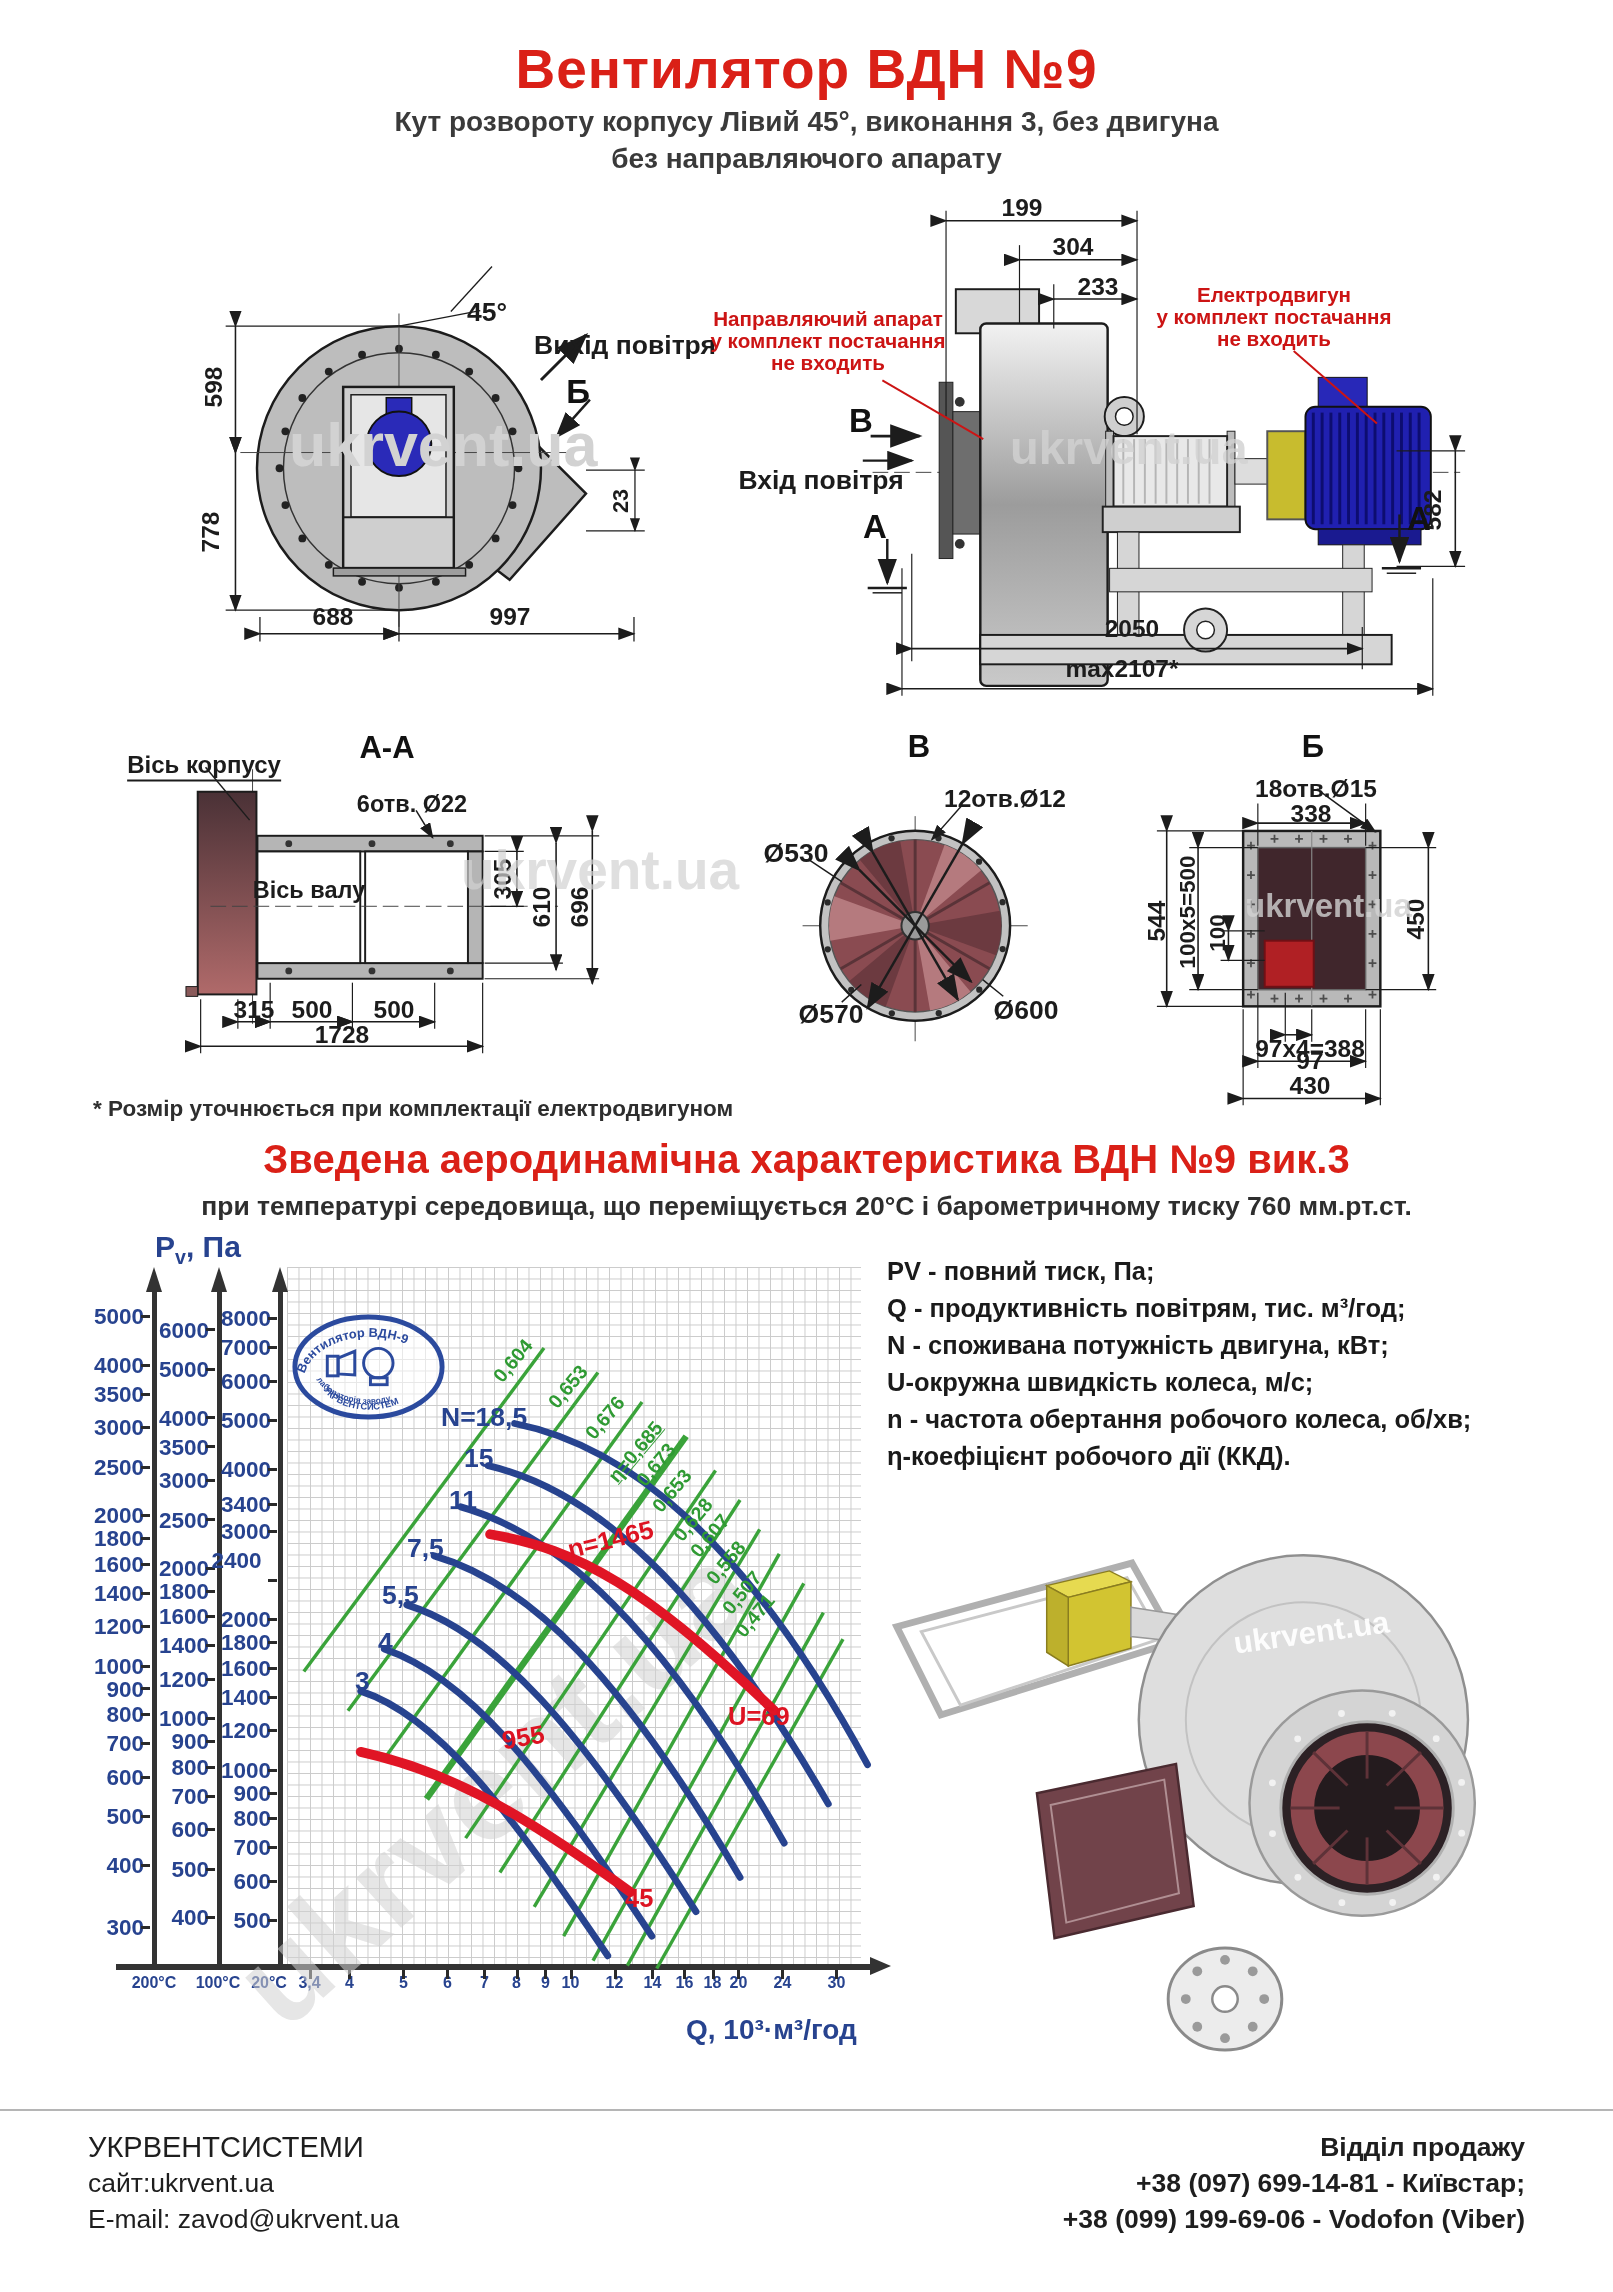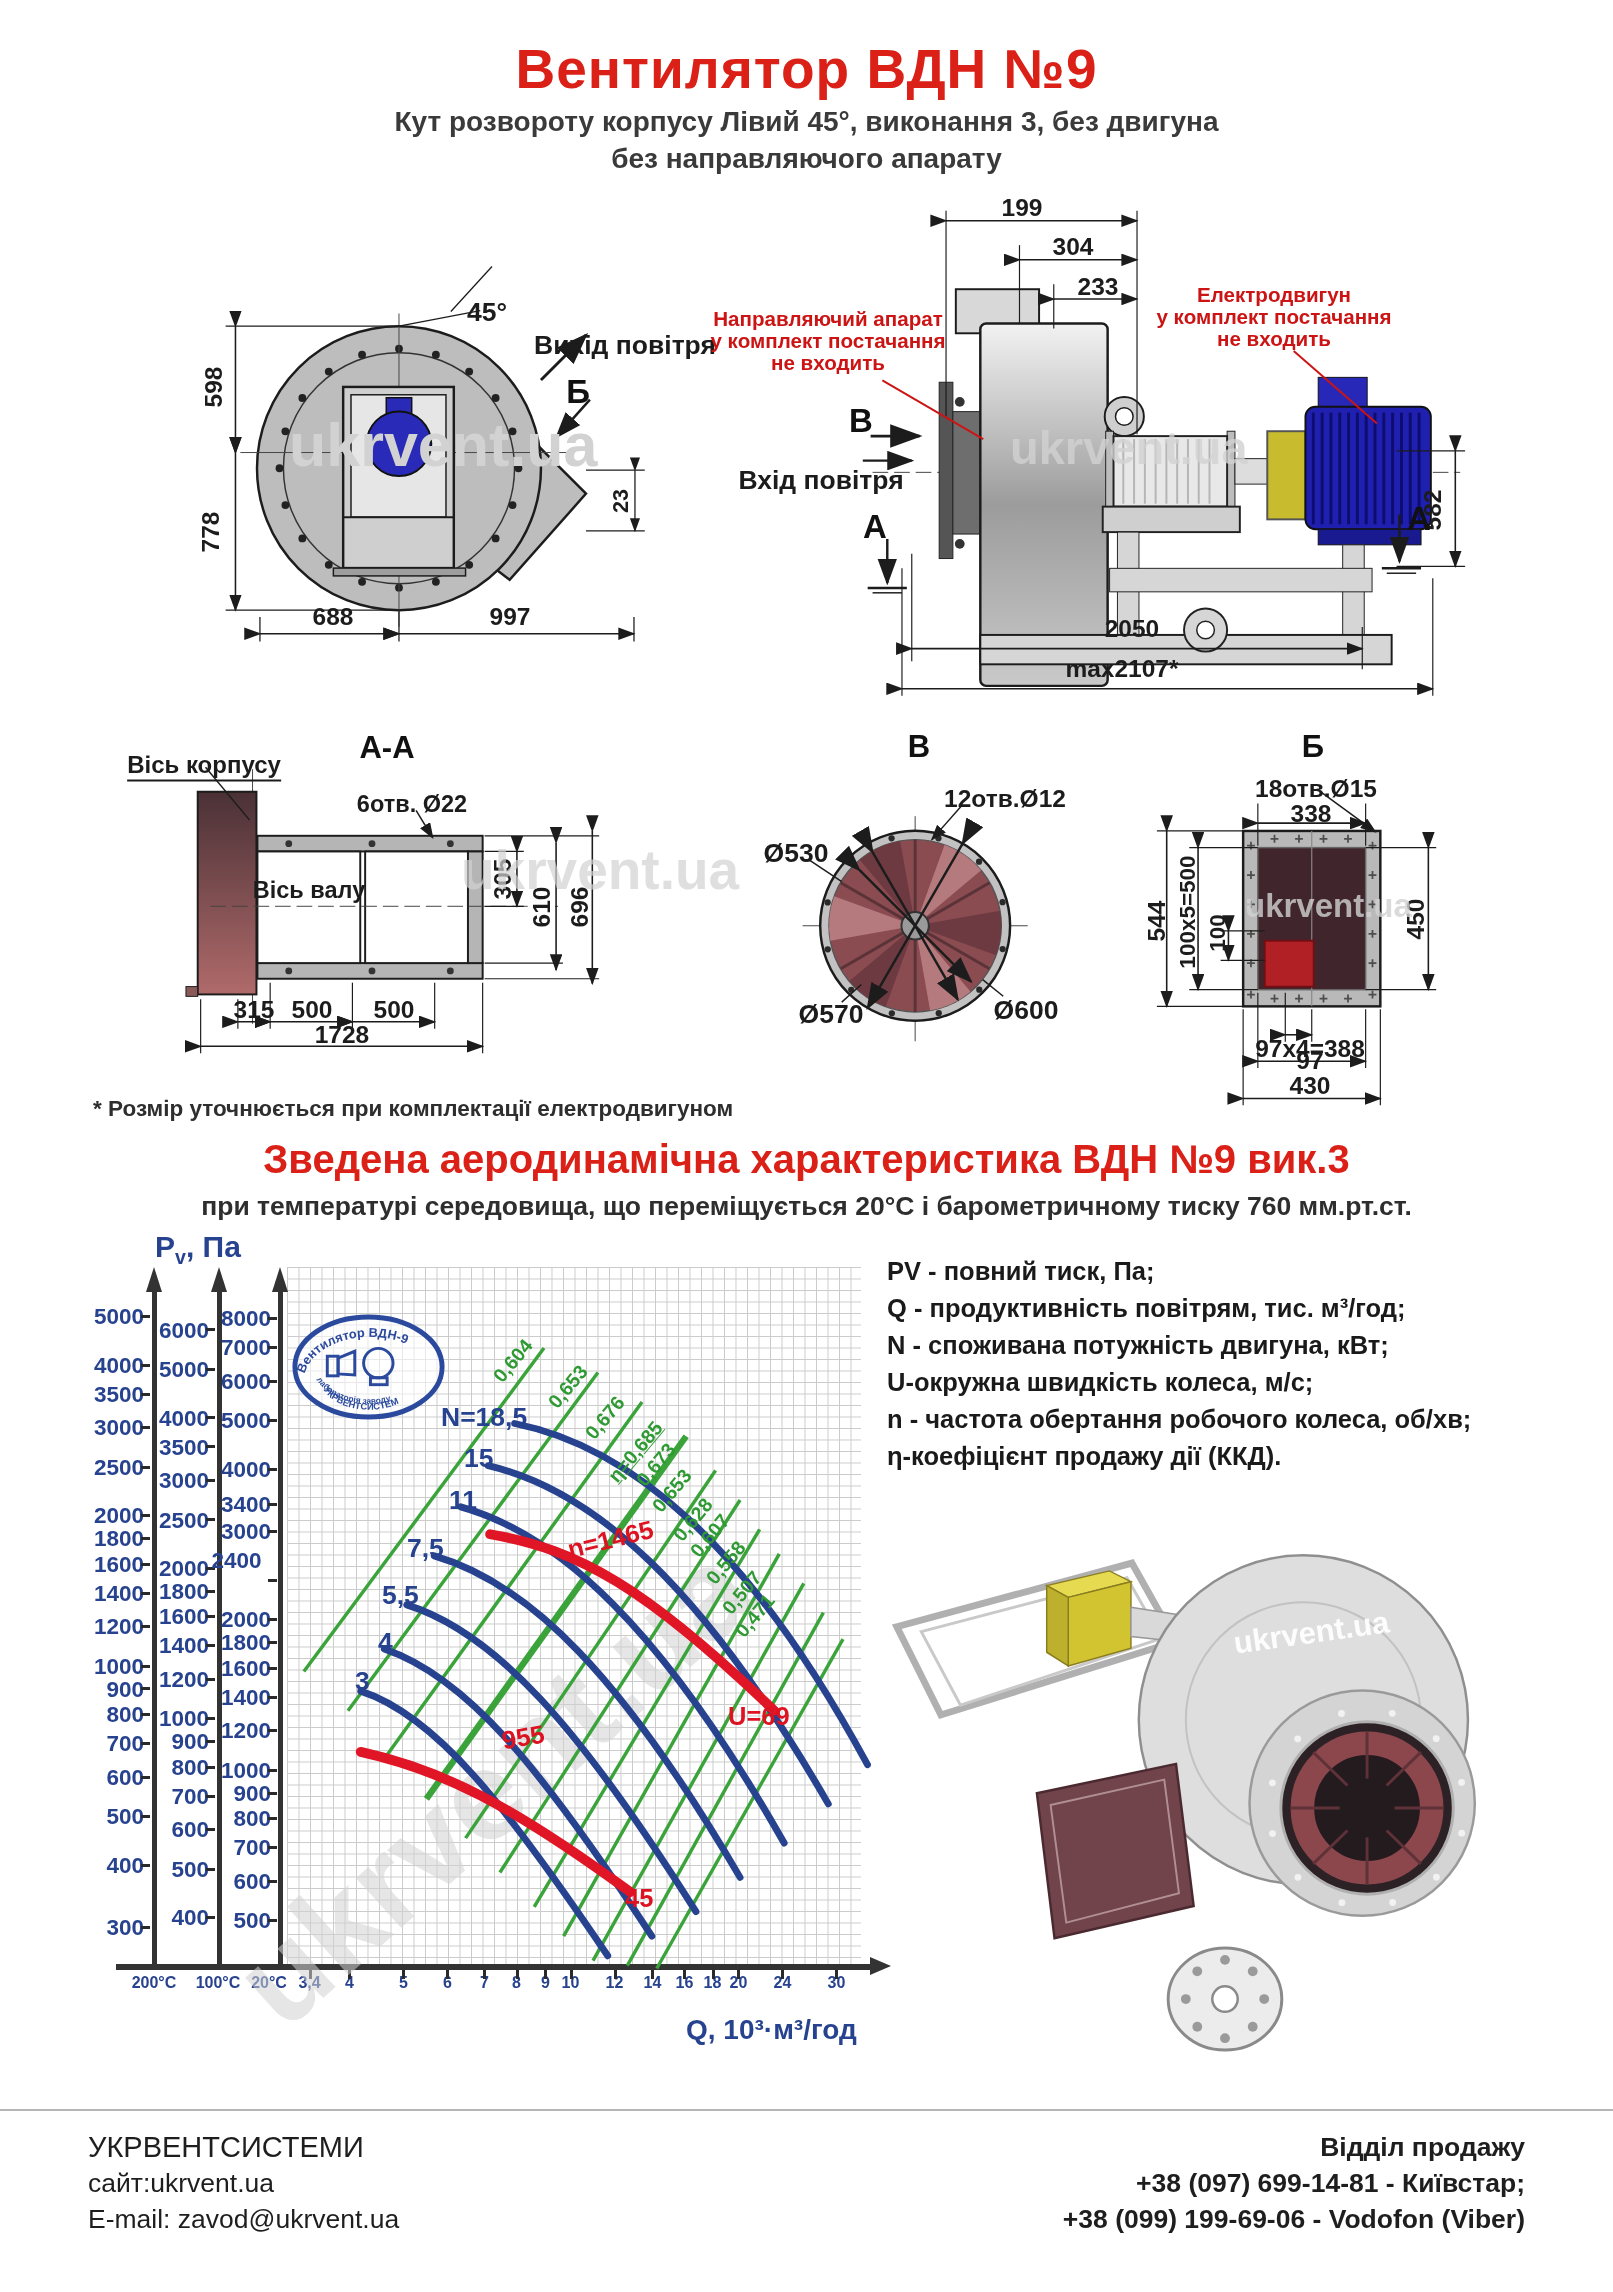--- a/index.html
+++ b/index.html
@@ -661,21 +661,21 @@
   <text font-size="8.5" font-weight="bold" fill="#2b4a9e"><textPath href="#tp2" startOffset="2">лабораторія заводу</textPath></text>
   <text font-size="9.5" font-weight="bold" fill="#2b4a9e"><textPath href="#tp3" startOffset="0">УКРВЕНТСИСТЕМ</textPath></text>
 </svg>
 
 <div class="legend">
   <div>PV - повний тиск, Па;</div>
   <div>Q - продуктивність повітрям, тис. м³/год;</div>
   <div>N - споживана потужність двигуна, кВт;</div>
   <div>U-окружна швидкість колеса, м/с;</div>
   <div>n - частота обертання робочого колеса, об/хв;</div>
-  <div>η-коефіцієнт продажу дії (ККД).</div>
+  <div>η-коефіцієнт робочого дії (ККД).</div>
 </div>
 
 <svg class="abs" style="left:882px;top:1470px;" width="686" height="627" viewBox="0 0 700 640">
   <polygon points="15,160 255,95 300,175 60,250" fill="none" stroke="#b0b0b0" stroke-width="7"></polygon>
   <polygon points="40,165 250,110 285,172 80,240" fill="none" stroke="#c9c9c9" stroke-width="3"></polygon>
   <polygon points="168,118 232,103 254,114 190,130" fill="#e6da50" stroke="#8a7d20" stroke-width="1.5"></polygon>
   <polygon points="190,130 254,114 254,182 190,200" fill="#d2c431" stroke="#8a7d20" stroke-width="1.5"></polygon>
   <polygon points="168,118 190,130 190,200 168,186" fill="#bdb02c" stroke="#8a7d20" stroke-width="1.5"></polygon>
   <polygon points="254,140 330,152 330,178 254,170" fill="#d9d9d9" stroke="#999" stroke-width="1.5"></polygon>
   <circle cx="430" cy="255" r="168" fill="#dedede" stroke="#8f8f8f" stroke-width="2.5"></circle>

